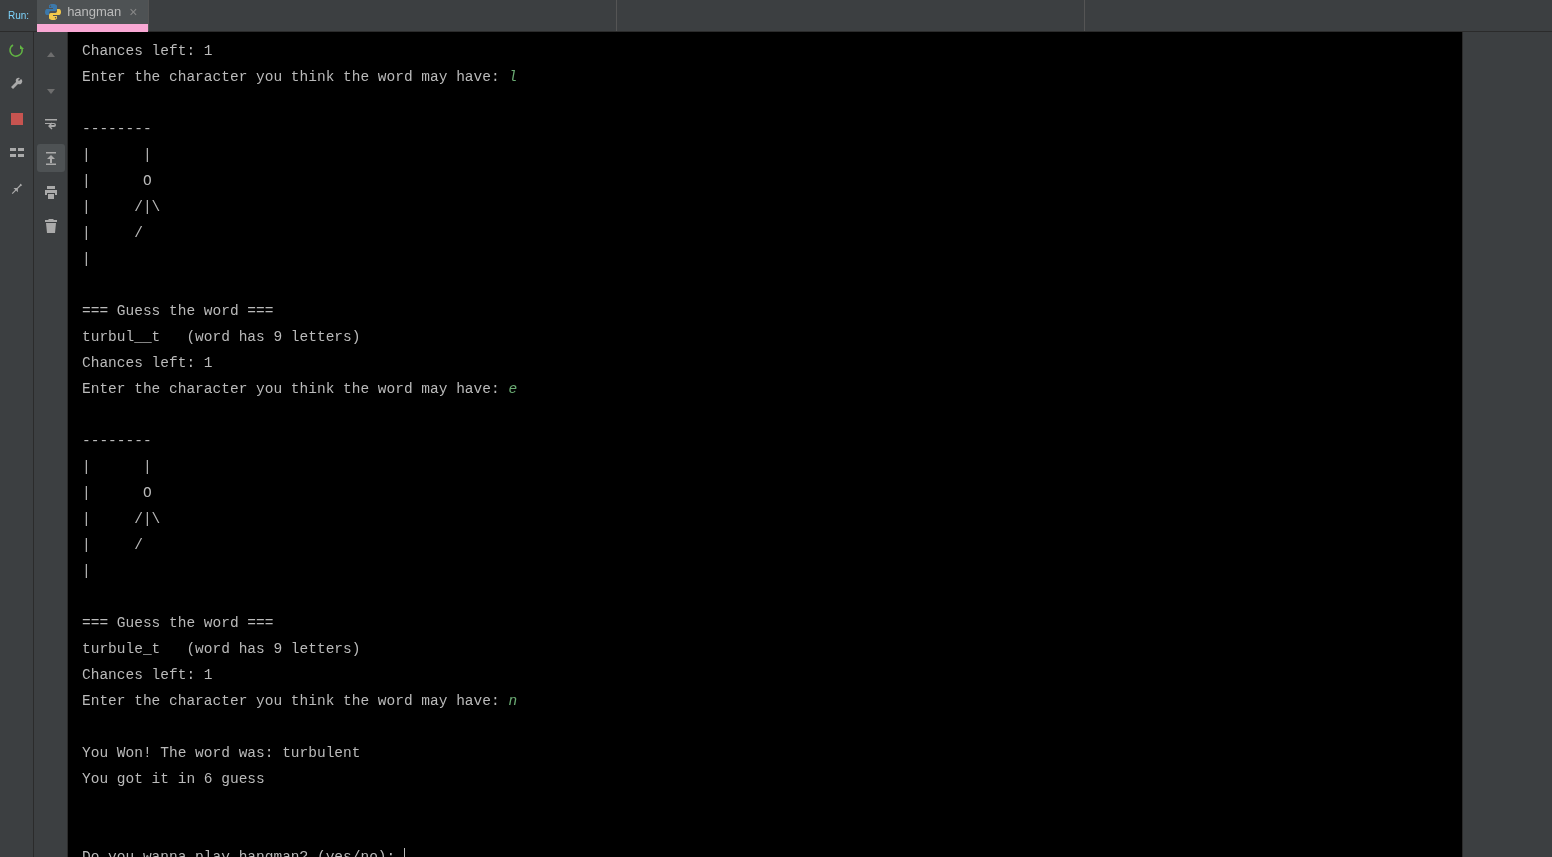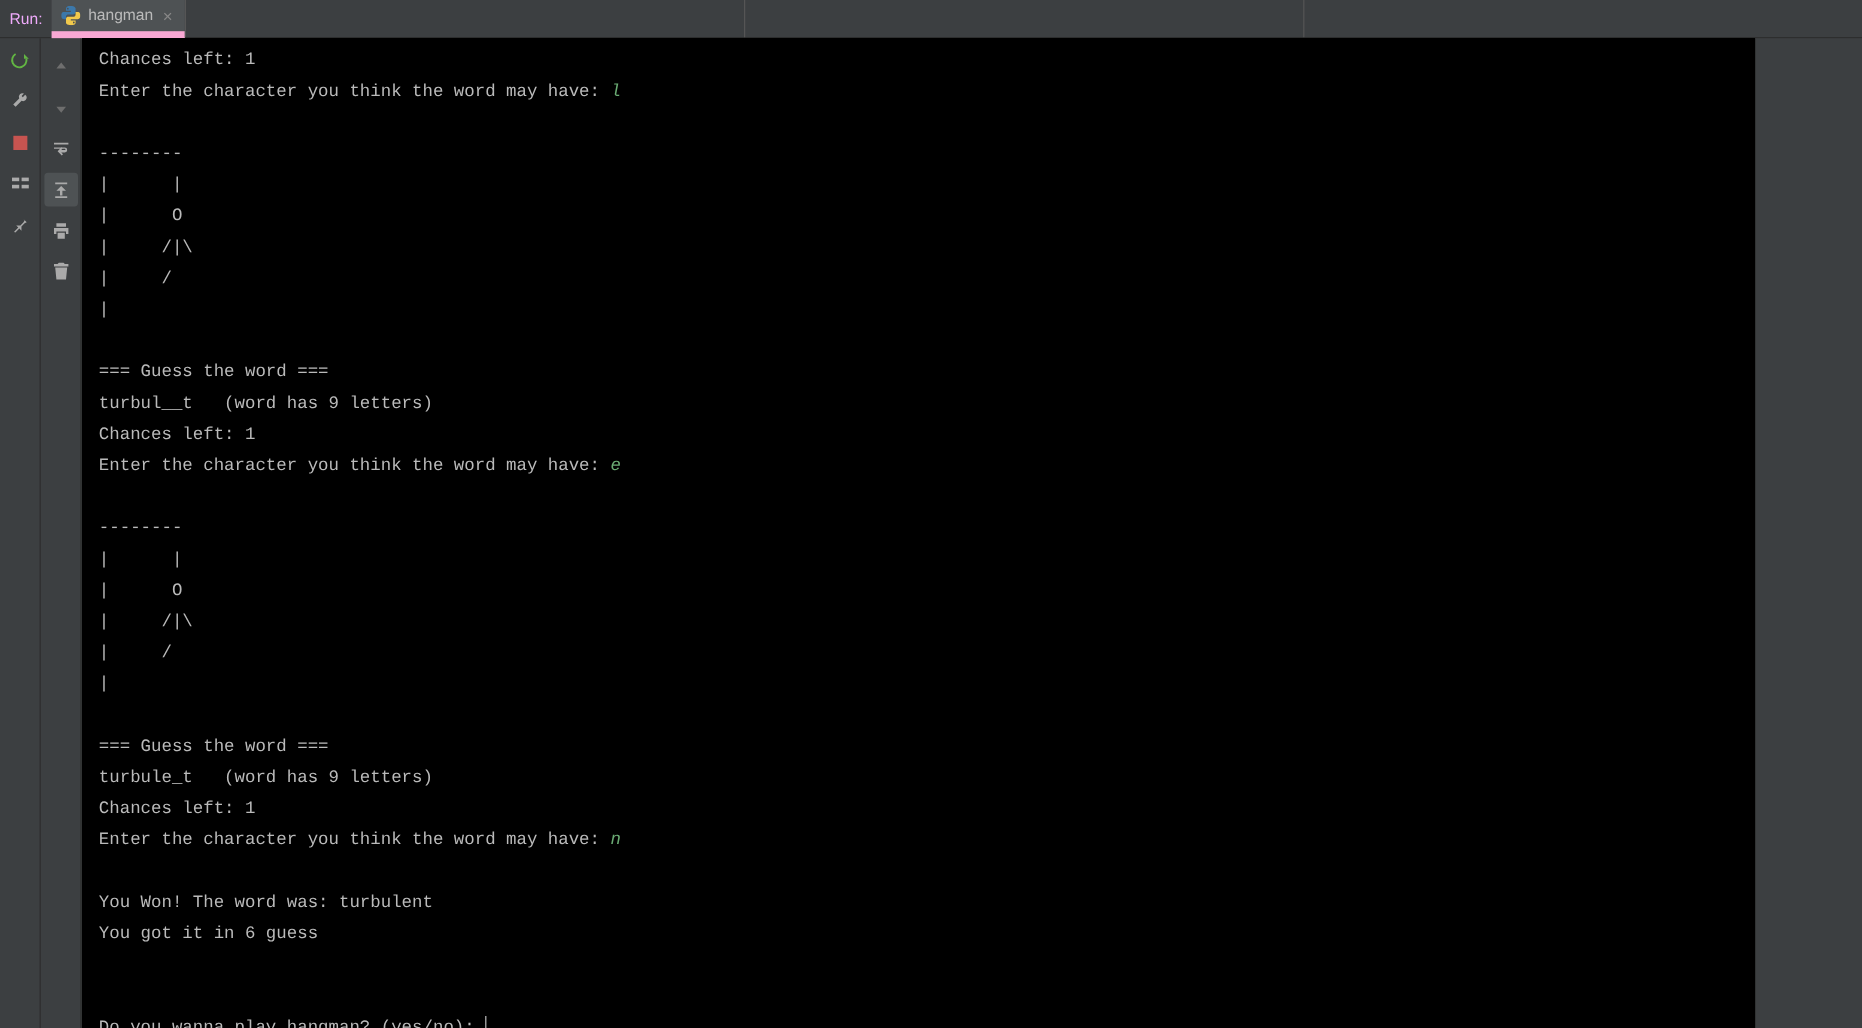--- a/index.html
+++ b/index.html
@@ -13,31 +13,31 @@
     }
     .header {
       height: 32px;
       background: #3c3f41;
       display: flex;
       align-items: center;
       border-bottom: 1px solid #2b2b2b;
     }
     .run-label {
       padding: 0 8px;
-      font-size: 13px;
-      color: #f0abfc;
+      font-size: 10px;
+      color: #7dd3fc;
       font-family: -apple-system, 'Segoe UI', sans-serif;
     }
     .tab {
       display: flex;
       align-items: center;
       height: 32px;
       padding: 0 8px;
       background: #4e5254;
-      border-bottom: 6px solid #f9a8d4;
+      border-bottom: 8px solid #f9a8d4;
       gap: 6px;
       font-family: -apple-system, 'Segoe UI', sans-serif;
       font-size: 13px;
       color: #bbbbbb;
       cursor: pointer;
     }
     .python-icon {
       width: 16px; height: 16px;
       display: inline-block;
     }

